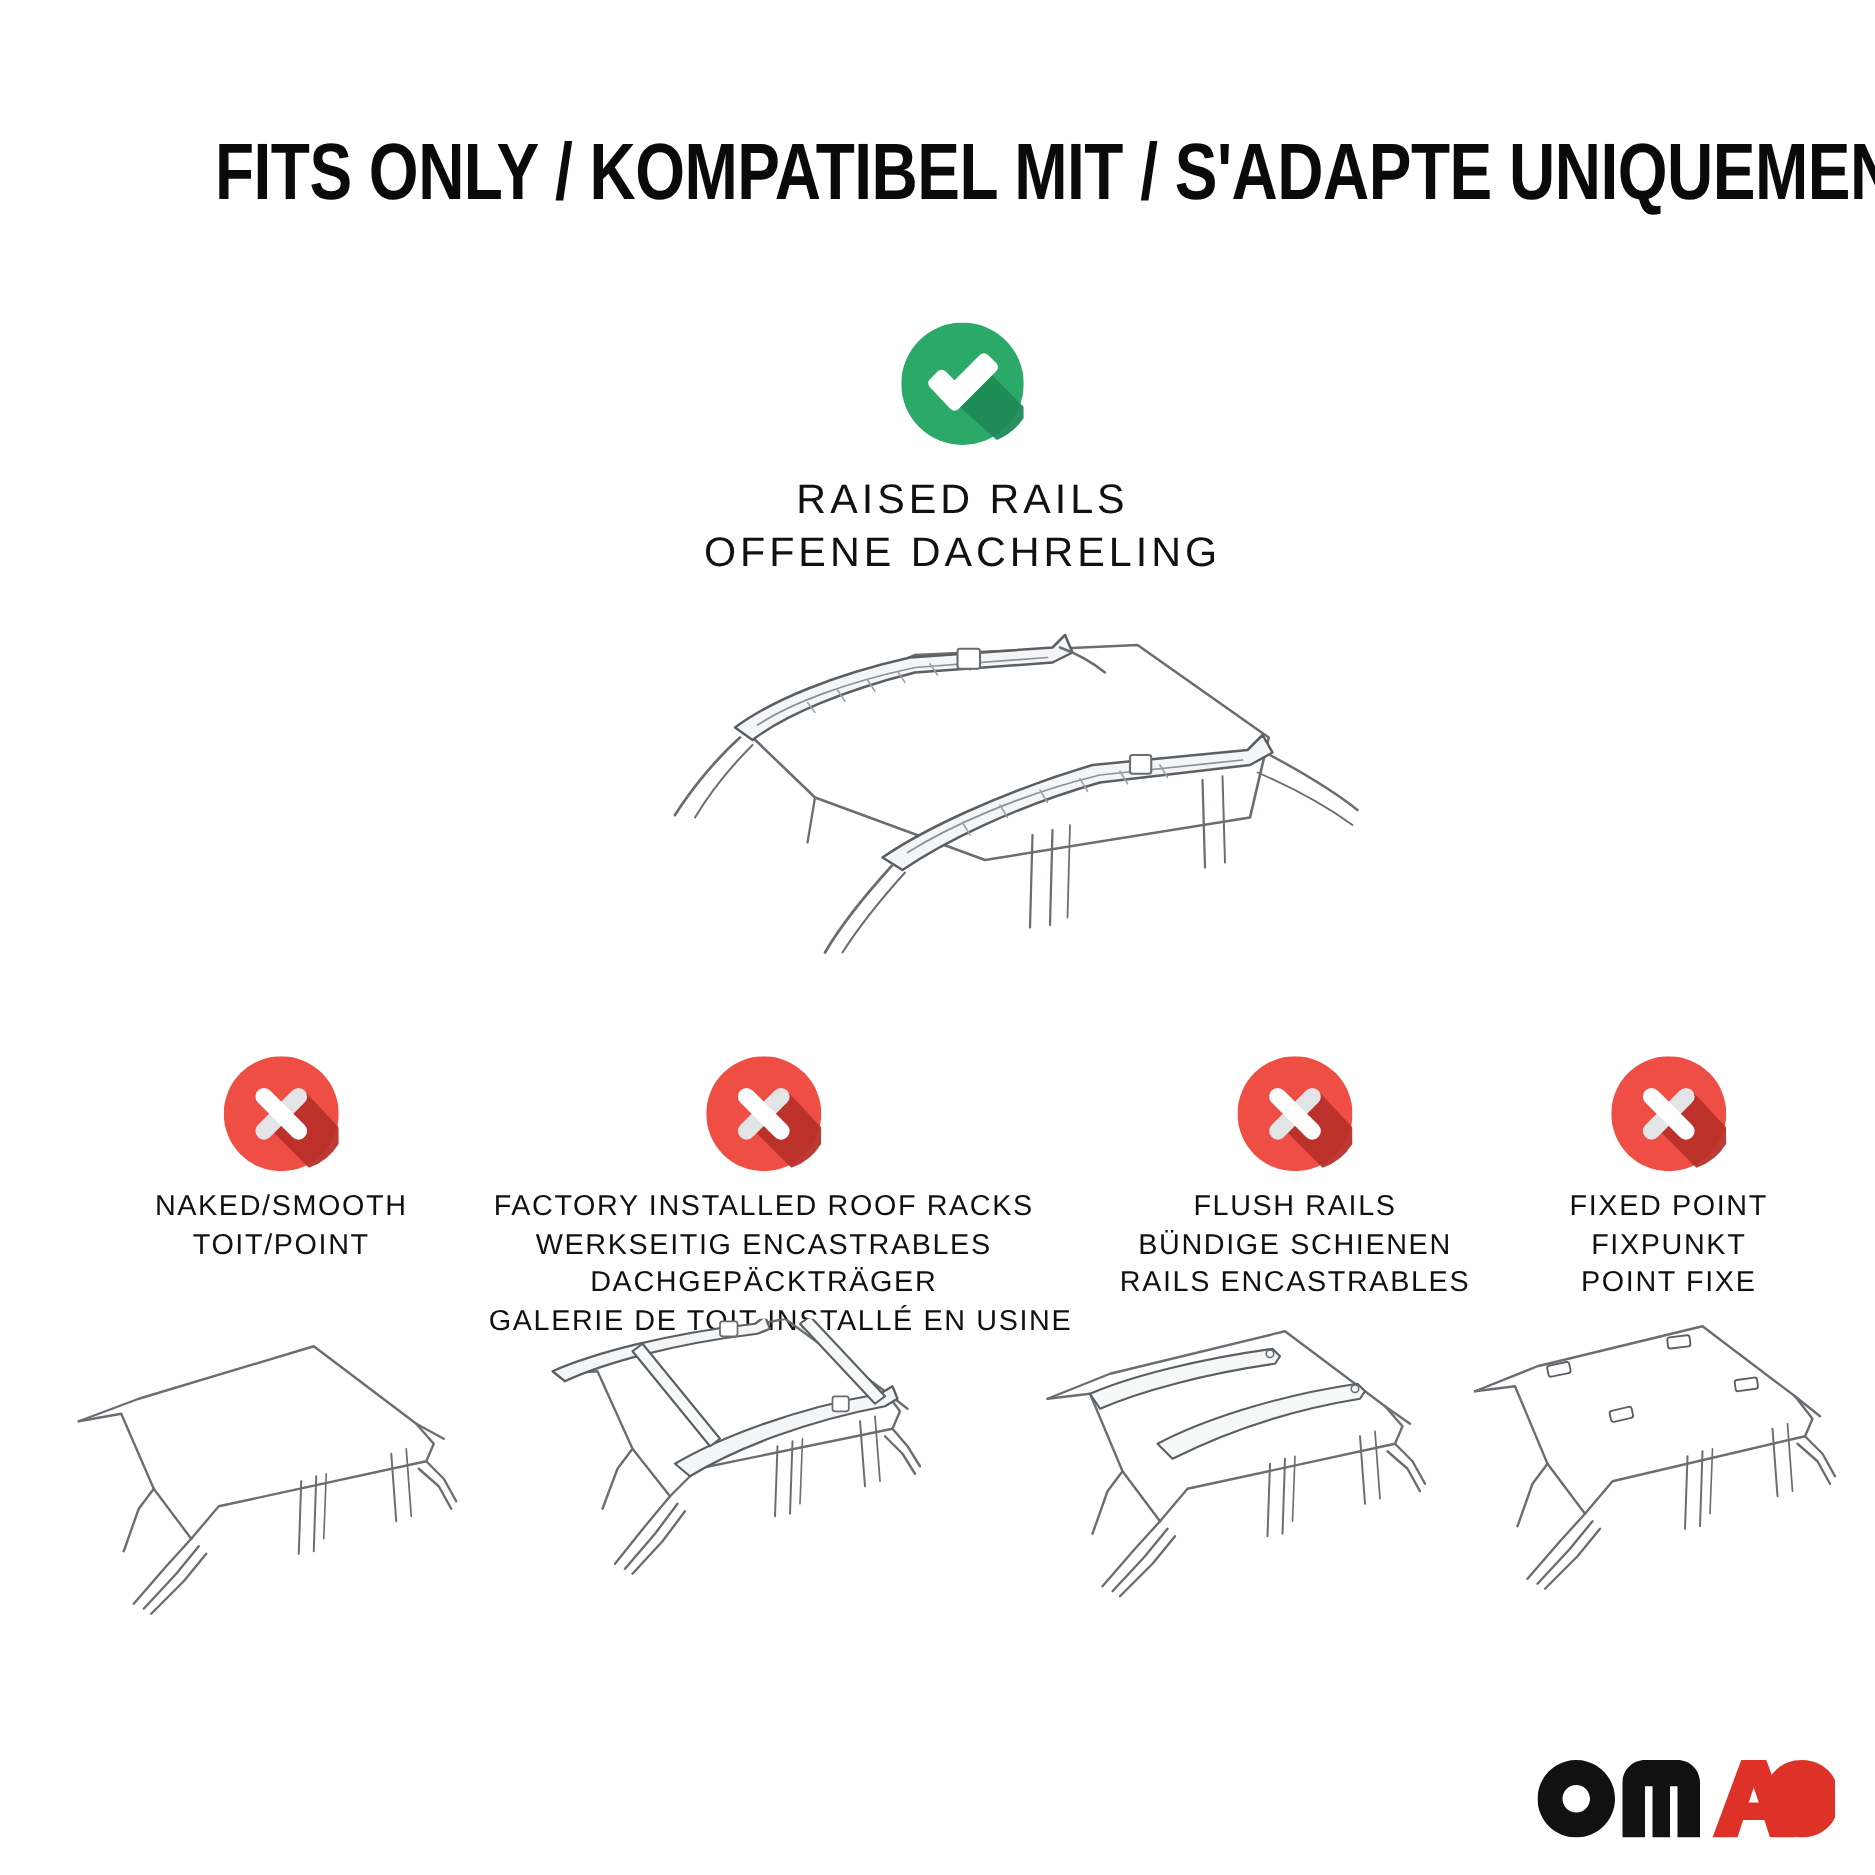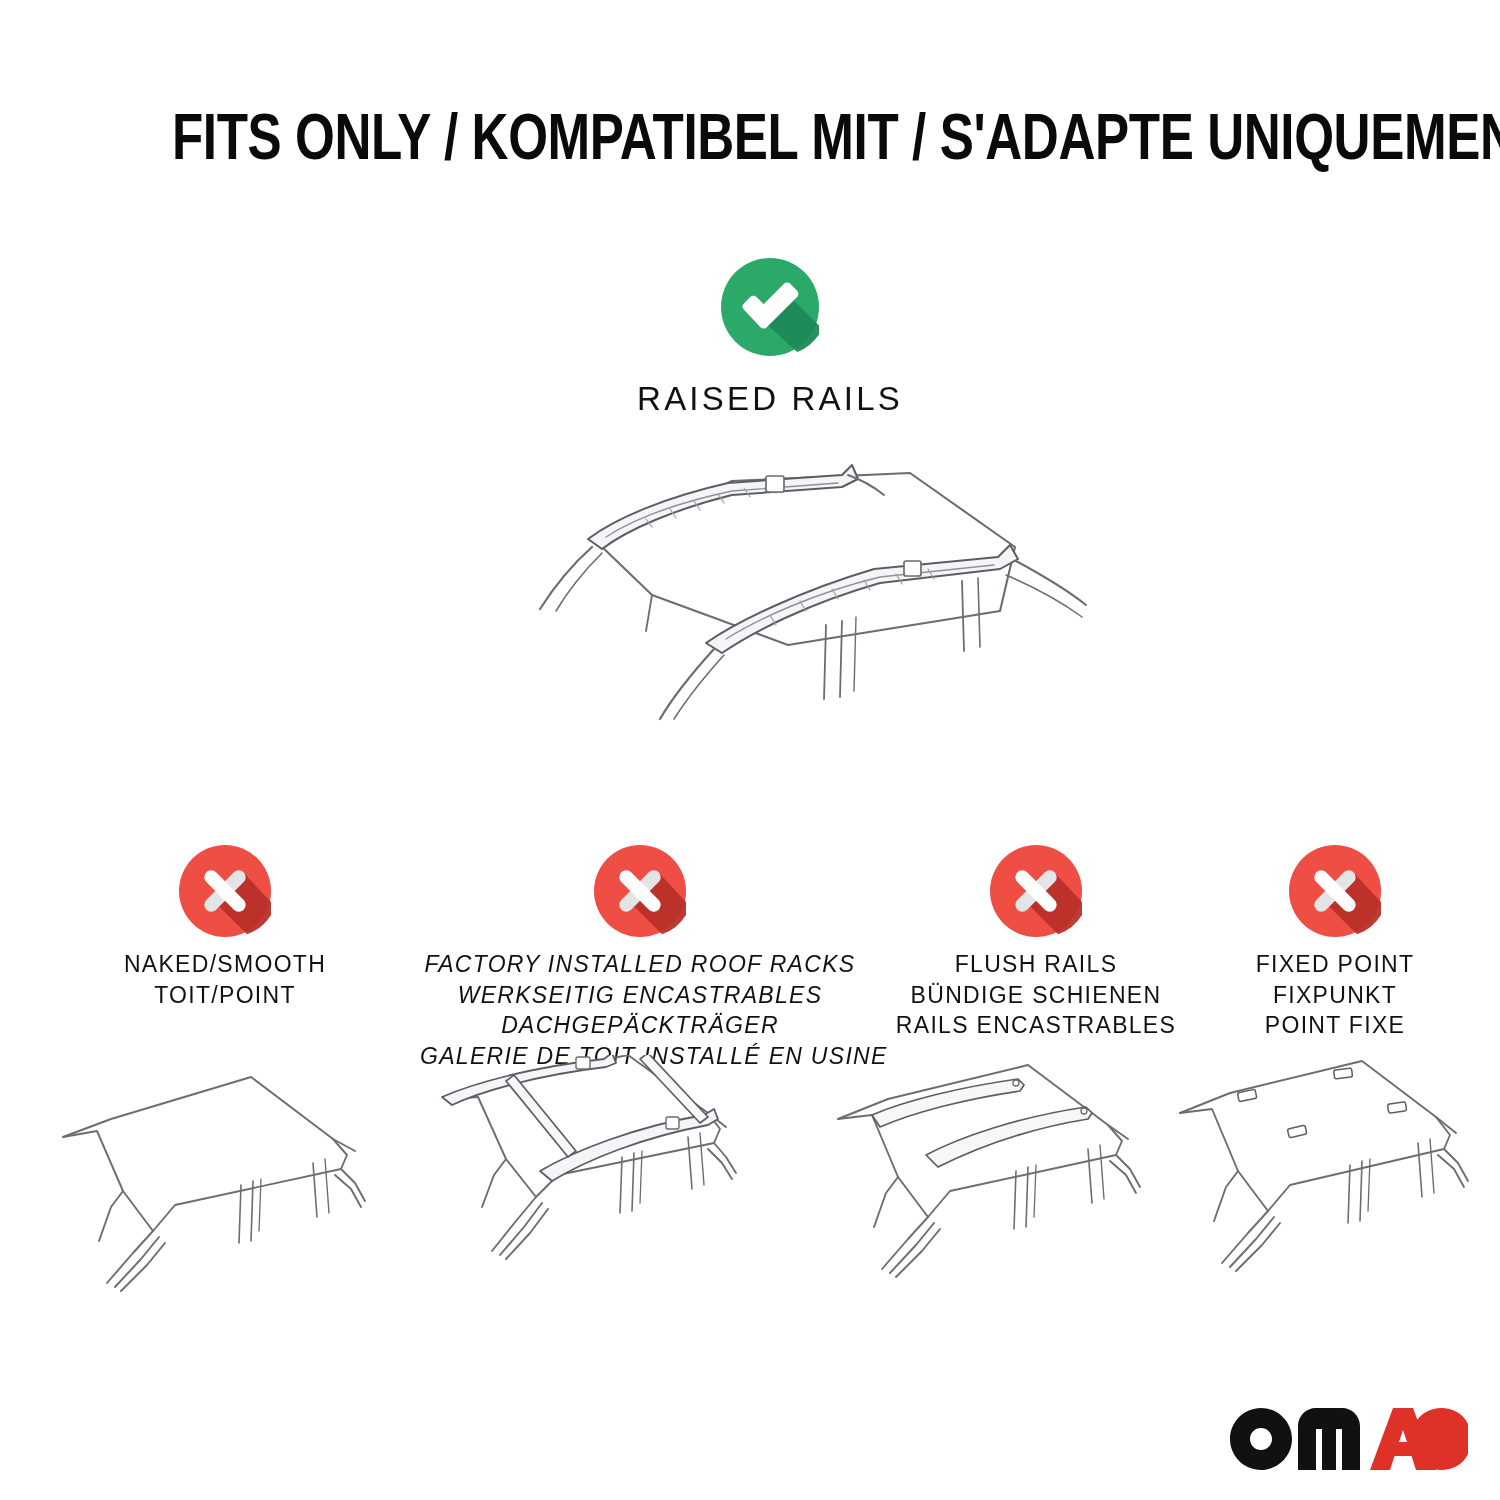--- a/index.html
+++ b/index.html
@@ -90,21 +90,21 @@
     font-size:23px;
     font-weight:300;
     letter-spacing:1.3px;
     line-height:1.33;
     color:#111111;
     white-space:nowrap;
   }
 
   
   .cell-0{ left:75px;  width:300px; }
-  .cell-1{ left:420px; width:440px;font-style:italic; }
+  .cell-1{ left:391px; width:440px; }
   .cell-2{ left:862px; width:348px; }
   .cell-3{ left:1200px;width:270px; }
 
   
   .art-row{
     position:absolute;
     left:0; top:1055px;
     width:1500px;
     height:270px;
   }
@@ -140,20 +140,21 @@
   <div class="badge">
     <svg viewBox="0 0 100 100" xmlns="http://www.w3.org/2000/svg">
       <circle cx="50" cy="50" r="50" fill="#2BA969"></circle>
       <path d="M40 62 L62 31 L100 69 L100 78 A50 50 0 0 1 78 96 Z" fill="#1E8A58" opacity="0.95"></path>
       <path d="M26.5 49.5 L33 43 L43.5 53.5 L67.5 29.5 L74.5 36.5 L43.5 67.5 Z" fill="#ffffff" stroke="#ffffff" stroke-width="9" stroke-linejoin="round" stroke-linecap="round"></path>
     </svg>
   </div>
 
   <div class="primary-label">
     <div>RAISED RAILS</div>
+    <div>OFFENE DACHRELING</div>
   </div>
 
   <div class="primary-art">
     <svg width="640" height="290" viewBox="0 0 640 290" xmlns="http://www.w3.org/2000/svg" fill="none" stroke="#5b5f63" stroke-width="2" stroke-linecap="round" stroke-linejoin="round">
 
       <path d="M128 108 L262 46 L440 38 L545 112 L530 176 L318 210 L182 160 Z" stroke="#6a6e72" stroke-width="2.1"></path>
 
       <path d="M118 104 C146 83 196 62 258 48 L372 40 L382 30 L388 44 L372 52 L262 60 C206 74 158 94 132 114 Z" fill="#f4f5f6" stroke="#5b5f63" stroke-width="2"></path>
       <path d="M136 102 C162 85 206 68 262 56 L368 48" stroke="#8d9195" stroke-width="1.4"></path>
       <path d="M176 84 L182 92 M200 74 L206 83 M224 66 L230 75 M248 59 L254 68 M274 53 L280 62 M300 49 L306 58" stroke="#9aa0a5" stroke-width="1.2"></path>

